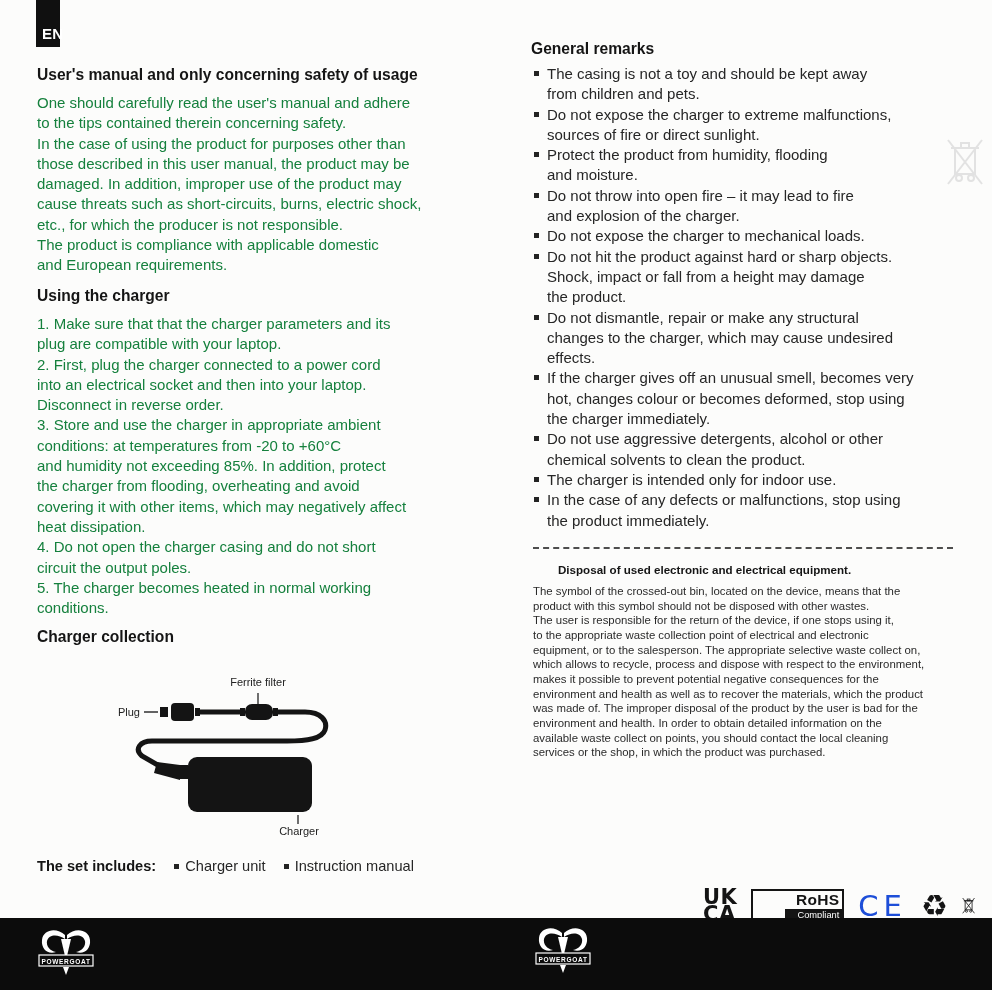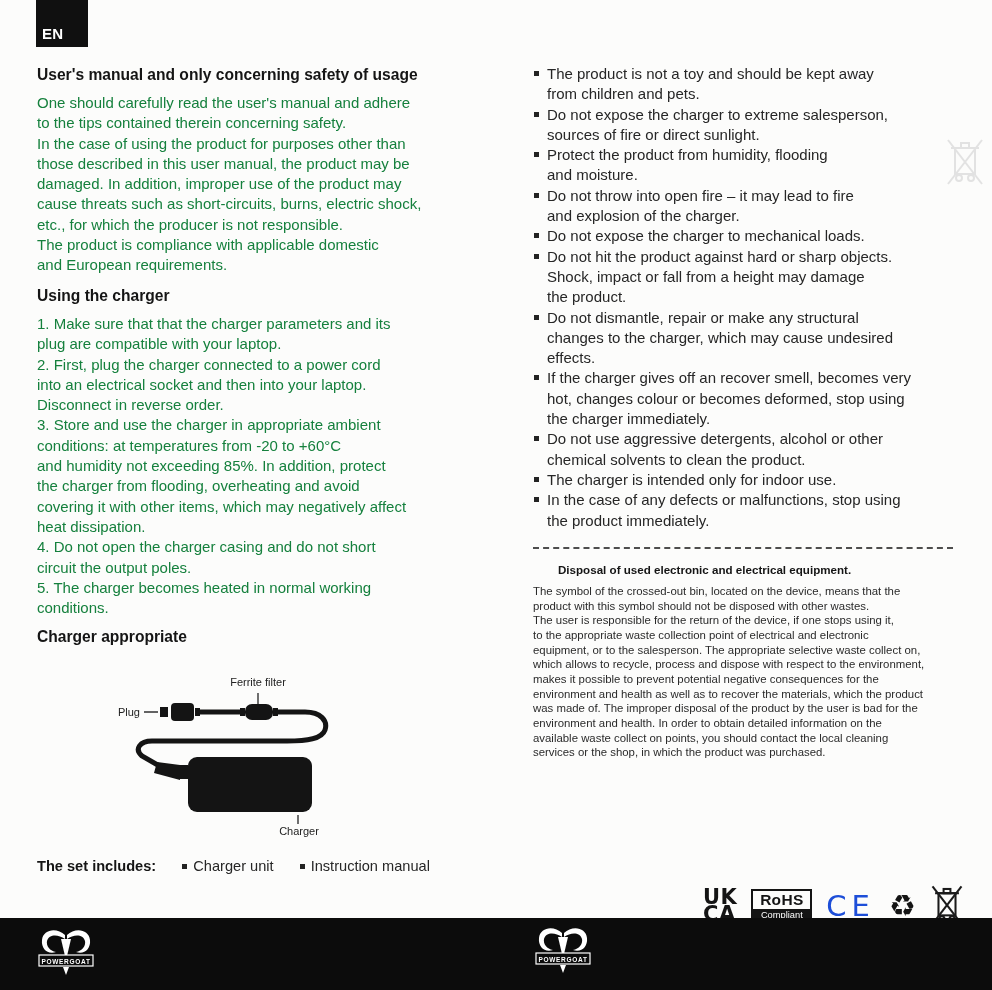--- a/index.html
+++ b/index.html
@@ -4,45 +4,45 @@
 <style>
   html,body{margin:0;padding:0;background:#e8e8e8;}
   .page{
     position:relative;width:992px;height:990px;margin:0 auto;
     background:#fcfcfb;overflow:hidden;
     font-family:"Liberation Sans",sans-serif;color:#262626;
   }
   .abs{position:absolute;}
   
   .en-badge{
-    left:36px;top:0;width:52px;height:47px;background:#101010;color:#ffffff;
+    left:36px;top:0;width:24px;height:47px;background:#101010;color:#ffffff;
     display:flex;align-items:flex-end;padding:0 0 5px 6px;box-sizing:border-box;
     font-weight:bold;font-size:15px;letter-spacing:.3px;
   }
   
   .h{font-weight:bold;color:#151515;font-size:15.6px;line-height:17px;}
   .body-text{font-size:15px;line-height:20.3px;white-space:pre-line;color:#15803d;}
   
   ul.remarks{list-style:none;margin:0;padding:0;font-size:15px;line-height:20.3px;color:#262626;}
   ul.remarks li{position:relative;padding-left:14px;white-space:pre-line;}
   ul.remarks li::before{content:"";position:absolute;left:1px;top:7px;width:5px;height:5px;background:#232323;}
   
   .dash{border-top:2px dashed #4d4d4d;height:0;}
   
   .disp-h{font-size:11.6px;font-weight:bold;color:#151515;}
   .disp-b{font-size:11.4px;line-height:14.65px;white-space:pre-line;color:#2a2a2a;}
   
-  .set-line{font-size:14.6px;color:#262626;display:flex;align-items:center;gap:24px;}
+  .set-line{font-size:14.6px;color:#262626;display:flex;align-items:center;gap:16px;}
   .set-line .lbl{font-weight:bold;color:#151515;}
   .sq{display:inline-block;width:5px;height:5px;background:#232323;margin:0 2px 2px 2px;}
   
   .certs{left:703px;top:882px;width:272px;height:48px;display:flex;align-items:center;gap:14px;}
   .ukca{font-weight:bold;font-size:21px;line-height:17px;letter-spacing:.5px;color:#141414;
         font-family:"DejaVu Sans",sans-serif;}
-  .rohs{border:2.5px solid #141414;text-align:center;min-width:57px;background:#fcfcfb;}
+  .rohs{border:2.5px solid #141414;text-align:right;min-width:57px;background:#fcfcfb;padding-left:32px;}
   .rohs-top{font-size:15.5px;font-weight:bold;color:#141414;padding:0 3px;letter-spacing:.3px;}
   .rohs-bot{background:#141414;color:#fff;font-size:9.3px;padding:1px 3px 2px;}
   .ce{font-size:29px;letter-spacing:5px;color:#1d4ed8;font-family:"DejaVu Sans",sans-serif;}
   .recycle{font-size:30px;color:#141414;font-family:"DejaVu Sans",sans-serif;line-height:1;}
   
   .footer{left:0;top:918px;width:992px;height:72px;background:#0c0c0c;}
   
   .diagram text{font-family:"Liberation Sans",sans-serif;}
 </style>
 </head>
@@ -77,21 +77,21 @@
 conditions: at temperatures from -20 to +60°C
 and humidity not exceeding 85%. In addition, protect
 the charger from flooding, overheating and avoid
 covering it with other items, which may negatively affect
 heat dissipation.
 4. Do not open the charger casing and do not short
 circuit the output poles.
 5. The charger becomes heated in normal working
 conditions.</div>
 
-  <div class="abs h" style="left:37px;top:628px;width:465px;">Charger appropriate</div>
+  <div class="abs h" style="left:37px;top:628px;width:465px;">Charger collection</div>
 
   <svg class="abs diagram" style="left:37px;top:655px;" width="464" height="190" viewBox="0 0 464 190">
 
     <text x="221" y="31" text-anchor="middle" font-size="11" fill="#222">Ferrite filter</text>
     <line x1="221" y1="38" x2="221" y2="50" stroke="#222" stroke-width="1.3"></line>
 
     <text x="103" y="61" text-anchor="end" font-size="11" fill="#222">Plug</text>
     <line x1="107" y1="57" x2="121" y2="57" stroke="#222" stroke-width="1.4"></line>
 
     <g fill="#141414" stroke="none">
@@ -119,38 +119,39 @@
   </svg>
 
   <div class="abs set-line" style="left:37px;top:858px;width:470px;">
     <span class="lbl">The set includes:</span>
     <span><span class="sq"></span>
       <span>Charger unit</span></span>
     <span><span class="sq"></span>
       <span>Instruction manual</span></span>
   </div>
 
+  <div class="abs h" style="left:531px;top:40px;width:444px;">General remarks</div>
 
   <ul class="remarks abs" style="left:533px;top:64px;width:448px;">
-    <li>The product is not a toy and should be kept away
+    <li>The casing is not a toy and should be kept away
 from children and pets.</li>
-    <li>Do not expose the charger to extreme salesperson,
+    <li>Do not expose the charger to extreme malfunctions,
 sources of fire or direct sunlight.</li>
     <li>Protect the product from humidity, flooding
 and moisture.</li>
     <li>Do not throw into open fire – it may lead to fire
 and explosion of the charger.</li>
     <li>Do not expose the charger to mechanical loads.</li>
     <li>Do not hit the product against hard or sharp objects.
 Shock, impact or fall from a height may damage
 the product.</li>
     <li>Do not dismantle, repair or make any structural
 changes to the charger, which may cause undesired
 effects.</li>
-    <li>If the charger gives off an recover smell, becomes very
+    <li>If the charger gives off an unusual smell, becomes very
 hot, changes colour or becomes deformed, stop using
 the charger immediately.</li>
     <li>Do not use aggressive detergents, alcohol or other
 chemical solvents to clean the product.</li>
     <li>The charger is intended only for indoor use.</li>
     <li>In the case of any defects or malfunctions, stop using
 the product immediately.</li>
   </ul>
 
   <div class="abs dash" style="left:533px;top:547px;width:420px;"></div>

